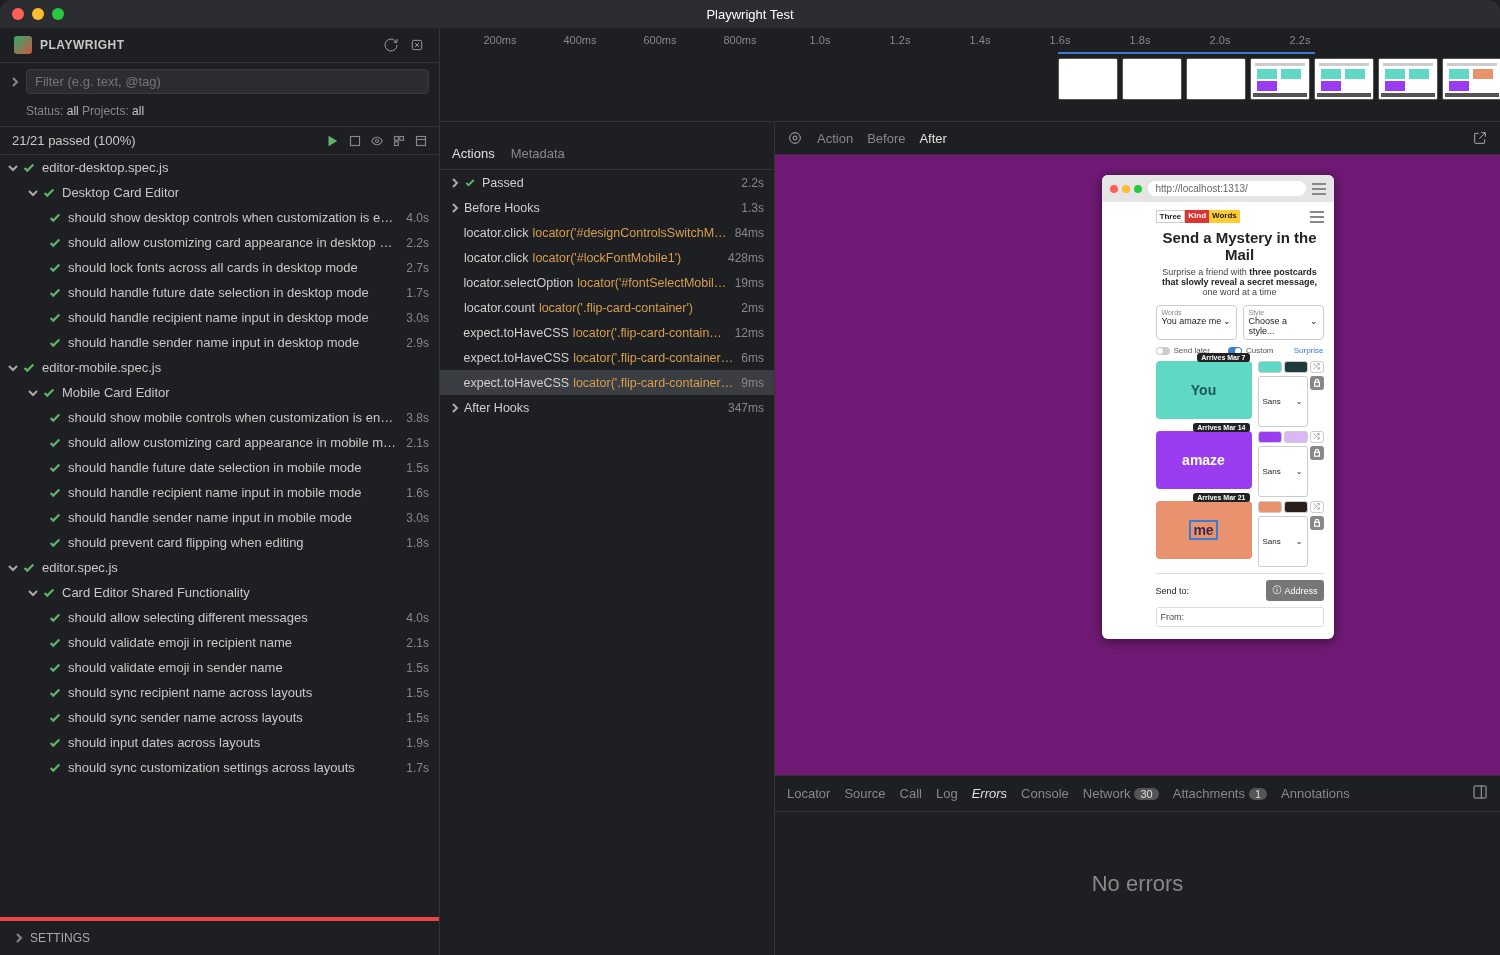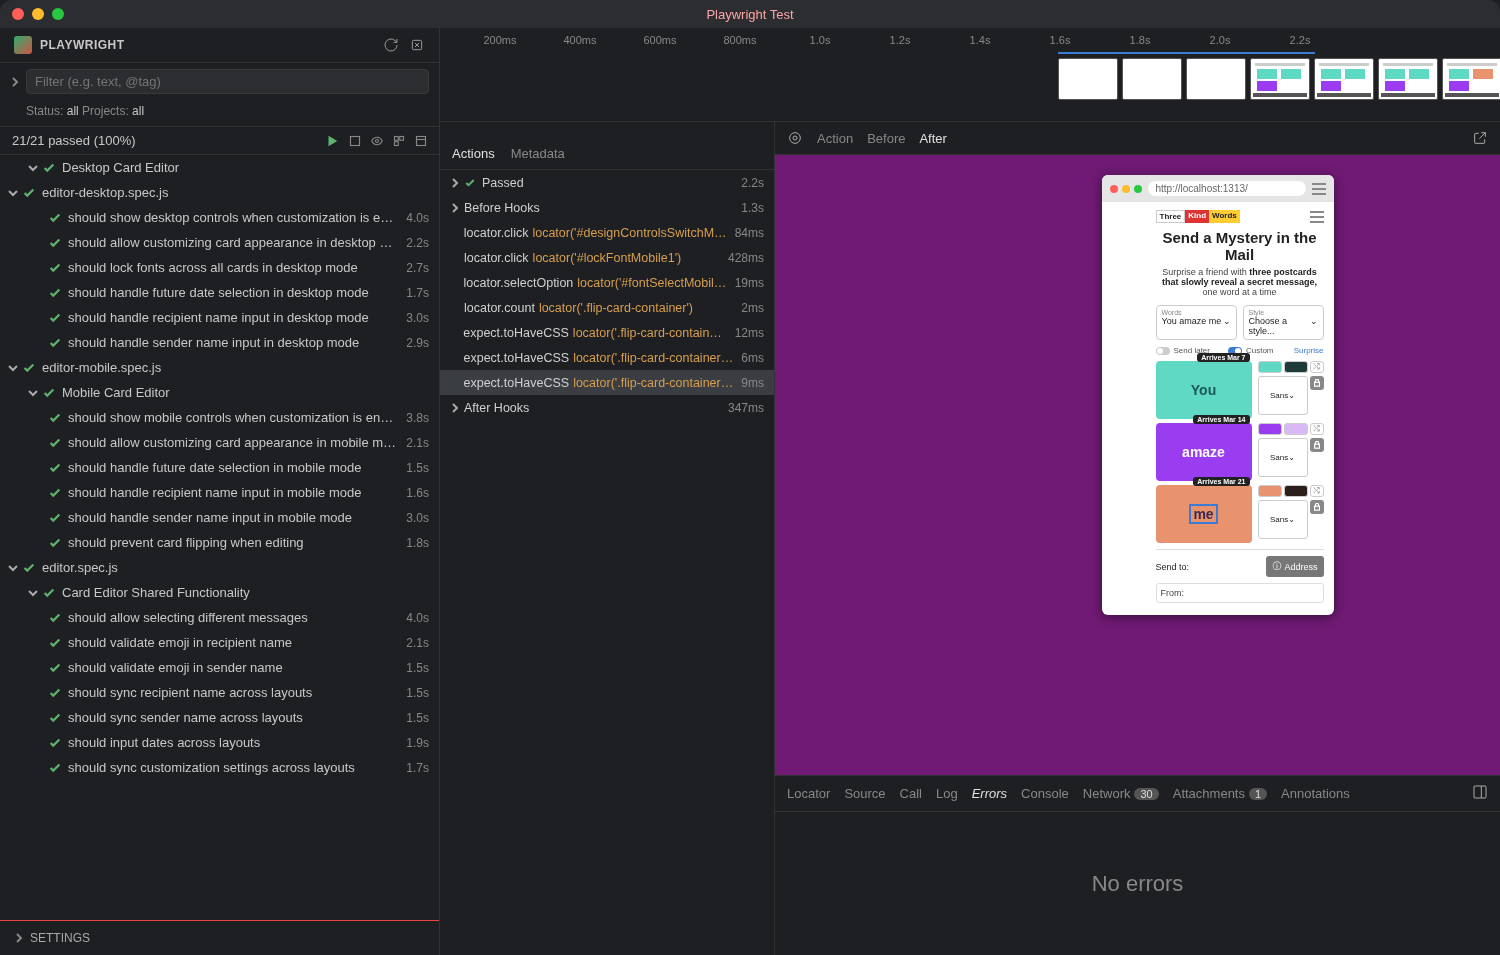--- a/index.html
+++ b/index.html
@@ -19,21 +19,21 @@
   display: flex;
   align-items: center;
   padding: 0 12px;
   position: relative;
 }
 .traffic-lights { display: flex; gap: 8px; }
 .tl { width: 12px; height: 12px; border-radius: 50%; }
 .tl-red { background: #ff5f57; }
 .tl-yellow { background: #febc2e; }
 .tl-green { background: #28c840; }
-.title-text { position: absolute; left: 50%; transform: translateX(-50%); color: #fca5a5; font-size: 13px; }
+.title-text { position: absolute; left: 50%; transform: translateX(-50%); color: #ffffff; font-size: 13px; }
 
 .app { display: flex; height: calc(955px - 28px); }
 .sidebar { width: 440px; background: #1e1f22; border-right: 1px solid #333; display: flex; flex-direction: column; }
 
 .pw-header { display: flex; align-items: center; padding: 8px 14px; gap: 8px; border-bottom: 1px solid #333; }
 .pw-logo { width: 18px; height: 18px; background: linear-gradient(135deg, #2ead6e, #d05444); border-radius: 3px; }
 .pw-title { font-weight: 600; color: #c8c8c8; letter-spacing: 0.5px; font-size: 12px; }
 .pw-header-icons { margin-left: auto; display: flex; gap: 10px; }
 .hicon { width: 16px; height: 16px; stroke: #9a9a9a; fill: none; stroke-width: 1.5; cursor: pointer; }
 
@@ -56,21 +56,21 @@
 .indent-0 { padding-left: 8px; }
 .indent-1 { padding-left: 28px; }
 .indent-2 { padding-left: 48px; }
 .chev { width: 10px; height: 10px; stroke: #aaa; fill: none; stroke-width: 2; margin-right: 4px; flex-shrink: 0; }
 .check { width: 14px; height: 14px; fill: none; stroke: #5fb36d; stroke-width: 2.5; margin-right: 6px; flex-shrink: 0; }
 .tree-label { white-space: nowrap; overflow: hidden; text-overflow: ellipsis; }
 .tree-row.selected .check { stroke: #fff; }
 .row-actions { margin-left: auto; display: flex; gap: 8px; align-items: center; }
 .row-actions svg { width: 14px; height: 14px; stroke: #fff; fill: none; stroke-width: 1.5; }
 
-.settings-row { border-top: 1px solid #ef4444; padding: 10px 14px; display: flex; align-items: center; gap: 6px; font-size: 12px; color: #aaa; cursor: pointer; }
+.settings-row { border-top: 4px solid #ef4444; padding: 10px 14px; display: flex; align-items: center; gap: 6px; font-size: 12px; color: #aaa; cursor: pointer; }
 
 .main { flex: 1; display: flex; flex-direction: column; background: #1e1f22; }
 .timeline { height: 94px; border-bottom: 1px solid #333; background: #1e1f22; position: relative; padding-top: 6px; }
 .timeline-ticks { display: flex; padding: 0 10px; color: #888; font-size: 11px; position: relative; height: 16px; }
 .tick { position: absolute; transform: translateX(-50%); }
 .timeline-bar { position: absolute; top: 24px; left: 618px; right: 185px; height: 2px; background: #3a7bd5; }
 .frames { display: flex; gap: 4px; position: absolute; top: 30px; left: 618px; }
 .frame { width: 60px; height: 42px; background: #fff; border: 1px solid #555; border-radius: 2px; overflow: hidden; position: relative; }
 .frame-inner { position: absolute; inset: 2px; }
 
@@ -120,21 +120,21 @@
 .bm-toggle::after { content: ''; position: absolute; width: 6px; height: 6px; background: #fff; border-radius: 50%; top: 1px; left: 1px; }
 .bm-toggle.on::after { left: 7px; }
 .bm-link { color: #3a7bd5; margin-left: auto; }
 .bm-card-row { display: flex; gap: 6px; margin-bottom: 4px; align-items: flex-start; }
 .bm-card { width: 96px; height: 58px; border-radius: 4px; display: flex; align-items: center; justify-content: center; font-weight: 600; font-size: 14px; position: relative; }
 .bm-badge { position: absolute; top: -8px; right: 2px; background: #222; color: #fff; font-size: 7px; padding: 1px 4px; border-radius: 3px; }
 .bm-ctrls { flex: 1; display: flex; flex-direction: column; gap: 3px; }
 .bm-swatch-row { display: flex; gap: 2px; }
 .bm-sw { flex: 1; height: 12px; border-radius: 3px; border: 1px solid #ccc; }
 .bm-sw-sm { width: 14px; height: 12px; border-radius: 3px; border: 1px solid #ccc; display: flex; align-items: center; justify-content: center; font-size: 8px; color: #666; }
-.bm-font-sel { border: 1px solid #ccc; border-radius: 3px; padding: 14px 4px; font-size: 8px; display: flex; justify-content: center; flex: 1; }
+.bm-font-sel { border: 1px solid #ccc; border-radius: 3px; padding: 20px 4px; font-size: 8px; display: flex; justify-content: space-between; flex: 1; }
 .bm-font-row { display: flex; gap: 2px; }
 .bm-lock { width: 14px; height: 14px; background: #888; border-radius: 3px; display: flex; align-items: center; justify-content: center; }
 .bm-send { border-top: 1px solid #ddd; margin-top: 6px; padding-top: 6px; display: flex; align-items: center; font-size: 9px; }
 .bm-addr { margin-left: auto; background: #777; color: #fff; padding: 4px 6px; border-radius: 3px; display: flex; align-items: center; gap: 3px; }
 .bm-from { font-size: 9px; color: #444; margin-top: 6px; border: 1px solid #ddd; padding: 4px; border-radius: 3px; }
 
 .bottom-panel { height: 180px; border-top: 1px solid #333; display: flex; flex-direction: column; }
 .bp-tabs { display: flex; gap: 14px; padding: 8px 12px; border-bottom: 1px solid #333; font-size: 13px; align-items: center; }
 .bp-tab { color: #888; cursor: pointer; display: flex; align-items: center; gap: 4px; }
 .bp-tab.active { color: #e0e0e0; font-style: italic; }
@@ -200,37 +200,37 @@
             <rect x="9" y="2" width="5" height="5"></rect>
             <rect x="2" y="9" width="5" height="5"></rect>
           </svg>
         <svg class="sq-icon" viewBox="0 0 16 16">
             <rect x="2" y="2" width="12" height="12"></rect>
             <path d="M2 6h12"></path>
           </svg>
       </div>
     </div>
     <div class="tree" id="tree">
+        <div class="tree-row indent-0">
+          <svg class="chev" viewBox="0 0 10 10">
+            <path d="M1 3l4 4 4-4"></path>
+          </svg>
+          <svg class="check" viewBox="0 0 16 16">
+            <path d="M3 8l3 3 7-7"></path>
+          </svg>
+          <span class="tree-label">editor-desktop.spec.js</span>
+        </div>
         <div class="tree-row indent-1">
           <svg class="chev" viewBox="0 0 10 10">
             <path d="M1 3l4 4 4-4"></path>
           </svg>
           <svg class="check" viewBox="0 0 16 16">
             <path d="M3 8l3 3 7-7"></path>
           </svg>
           <span class="tree-label">Desktop Card Editor</span>
-        </div>
-        <div class="tree-row indent-0">
-          <svg class="chev" viewBox="0 0 10 10">
-            <path d="M1 3l4 4 4-4"></path>
-          </svg>
-          <svg class="check" viewBox="0 0 16 16">
-            <path d="M3 8l3 3 7-7"></path>
-          </svg>
-          <span class="tree-label">editor-desktop.spec.js</span>
         </div>
         <div class="tree-row indent-2">
           <svg class="check" viewBox="0 0 16 16">
             <path d="M3 8l3 3 7-7"></path>
           </svg>
           <span class="tree-label">should show desktop controls when customization is enabl...</span>
           <span class="time">4.0s</span>
         </div>
         <div class="tree-row indent-2">
           <svg class="check" viewBox="0 0 16 16">

